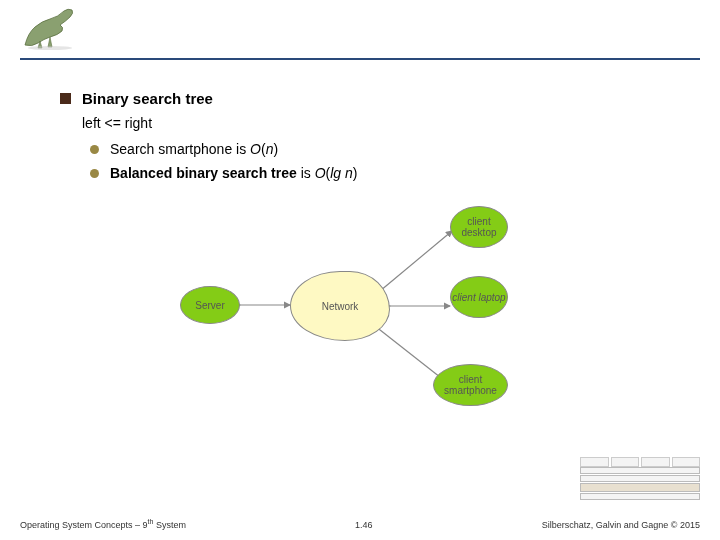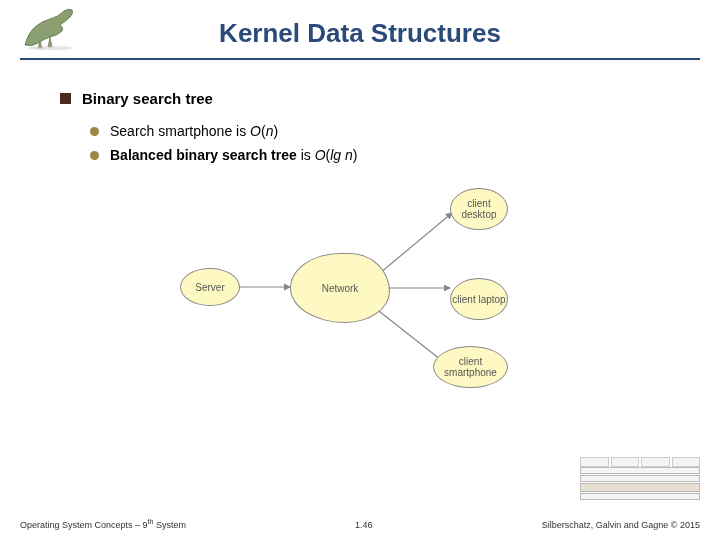--- a/index.html
+++ b/index.html
@@ -32,21 +32,21 @@
     padding-top: 18px;
   }
   .content {
     padding: 30px 60px 0 60px;
   }
   .item1 {
     position: relative;
     padding-left: 22px;
     font-size: 15px;
     color: #000;
-    margin-bottom: 16px;
+    margin-bottom: 8px;
   }
   .sq-bullet {
     position: absolute;
     left: 0;
     top: 3px;
     width: 11px;
     height: 11px;
     background: #4a2a1a;
   }
   .sub {
@@ -75,37 +75,37 @@
   .diagram {
     position: relative;
     margin: 15px auto 0 auto;
     width: 380px;
     height: 230px;
   }
   .node {
     position: absolute;
     border: 1px solid #888;
     border-radius: 50%;
-    background: #fef9c3;
+    background: #84cc16;
     display: flex;
     align-items: center;
     justify-content: center;
     font-size: 10px;
     color: #555;
     text-align: center;
     line-height: 1.1;
   }
   .server { left: 10px; top: 90px; width: 60px; height: 38px; }
   .network {
     left: 120px; top: 75px; width: 100px; height: 70px;
     border-radius: 50% 40% 45% 55% / 50% 55% 45% 50%;
     background: #fef9c3;
   }
   .c1 { left: 280px; top: 10px; width: 58px; height: 42px; }
-  .c2 { left: 280px; top: 100px; width: 58px; height: 42px; }
+  .c2 { left: 280px; top: 80px; width: 58px; height: 42px; font-style: italic; }
   .c3 { left: 263px; top: 168px; width: 75px; height: 42px; }
   svg.links { position: absolute; left:0; top:0; width:380px; height:230px; }
   .arrow { stroke: #888; stroke-width: 1.2; fill: none; }
 
   .footer {
     position: absolute;
     bottom: 10px;
     left: 20px;
     right: 20px;
     font-size: 9px;
@@ -138,28 +138,28 @@
 <body>
 
 <div class="header">
   <div class="logo">
     <svg viewBox="0 0 60 45">
       <path d="M5 40 Q8 28 15 22 Q22 16 30 14 Q38 12 44 6 Q48 3 52 5 Q54 8 50 12 Q46 16 40 20 Q44 22 42 26 Q38 30 30 32 Q24 34 18 38 Q12 42 5 40 Z" fill="#8aa070" stroke="#5a7040" stroke-width="0.8"></path>
       <path d="M30 32 L32 42 L28 42 Z M20 36 L22 43 L18 43 Z" fill="#8aa070" stroke="#5a7040" stroke-width="0.6"></path>
       <ellipse cx="30" cy="43" rx="22" ry="2" fill="#ccc" opacity="0.5"></ellipse>
     </svg>
   </div>
-  <div class="title">Kernel Data Structures</div>
 </div>
 
 <div class="content">
   <div class="item1">
     <span class="sq-bullet"></span>
     <span class="b">Binary search tree</span>
   </div>
+  <div class="sub">left &lt;= right</div>
 
   <div class="item2">
     <span class="circ-bullet"></span>
     <span>Search smartphone is </span><span class="i">O</span><span>(</span><span class="i">n</span><span>)</span>
   </div>
 
   <div class="item2">
     <span class="circ-bullet"></span>
     <span class="b">Balanced binary search tree</span><span> is </span><span class="i">O</span><span>(</span><span class="i">lg n</span><span>)</span>
   </div>

